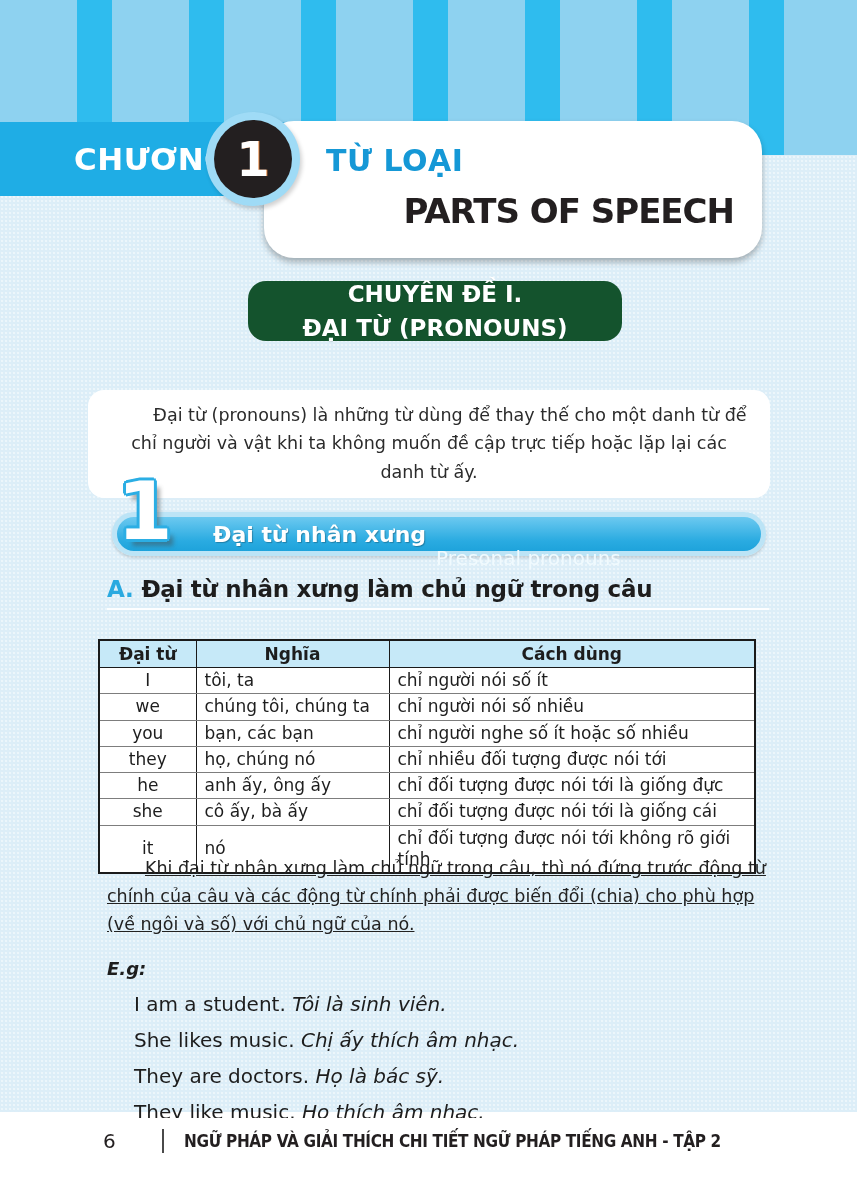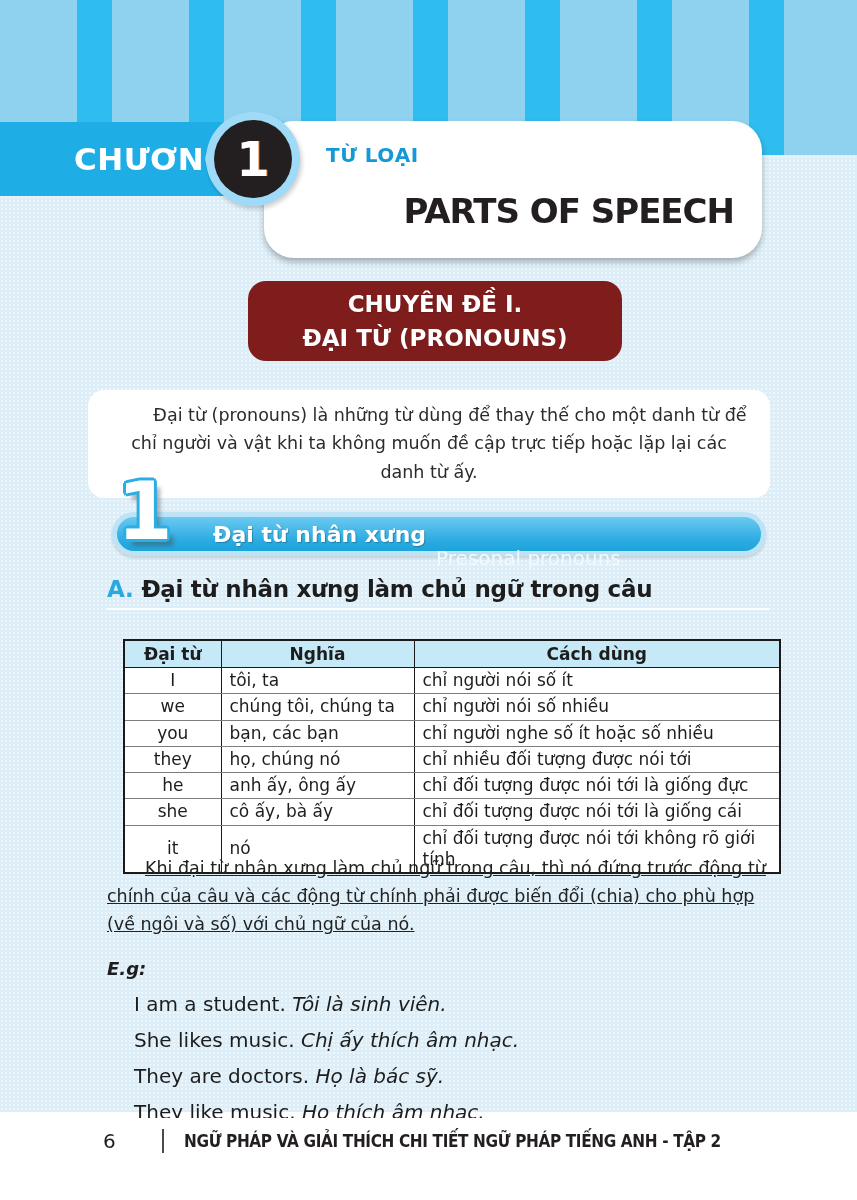--- a/index.html
+++ b/index.html
@@ -46,30 +46,30 @@
     color:#ffffff; font-size:48px; font-weight:bold; line-height:1;
     text-shadow:1px 0 0 #e07b30;
   }
   .title-box {
     position:absolute; left:264px; top:121px; width:498px; height:137px;
     background:#ffffff; border-radius:30px;
     box-shadow:0 4px 6px rgba(0,0,0,0.28);
   }
   .title-box .vi {
     position:absolute; left:62px; top:22px;
-    color:#1598D6; font-size:20px; font-weight:bold; letter-spacing:0.5px;
+    color:#1598D6; font-size:30px; font-weight:bold; letter-spacing:0.5px;
   }
   .title-box .en {
     position:absolute; right:28px; top:70px;
     color:#231F20; font-size:34px; font-weight:bold; letter-spacing:-1px;
   }
   
   .topic-box {
-    position:absolute; left:248px; top:281px; width:374px; height:80px;
-    background:#7f1d1d; border-radius:18px;
+    position:absolute; left:248px; top:281px; width:374px; height:60px;
+    background:#14532d; border-radius:18px;
     display:flex; flex-direction:column; align-items:center; justify-content:center;
     color:#ffffff; font-weight:bold; font-size:23px; line-height:1.5;
     text-shadow:0 1px 1px rgba(0,0,0,0.12);
   }
   
   .intro-box {
     position:absolute; left:88px; top:390px; width:682px; min-height:72px;
     background:#ffffff; border-radius:16px; padding:11px 22px 12px 22px;
   }
   .intro-box p {
@@ -100,21 +100,21 @@
   }
   
   .subsection {
     position:absolute; left:107px; top:576px; width:662px;
     font-size:23px; font-weight:bold; letter-spacing:-0.3px;
     border-bottom:2px solid rgba(255,255,255,0.9); padding-bottom:6px;
   }
   .subsection .letter { color:#29A9E0; margin-right:8px; }
   .subsection .txt { color:#1d1d1d; }
   
-  .tbl-wrap { position:absolute; left:123px; top:639px; }
+  .tbl-wrap { position:absolute; left:98px; top:639px; }
   table.pronouns {
     border-collapse:collapse; width:656px; background:#ffffff;
     border:2.5px solid #1a1a1a; table-layout:fixed;
     font-size:17px; color:#1d1d1d;
   }
   table.pronouns col.c1 { width:97px; }
   table.pronouns col.c2 { width:193px; }
   table.pronouns col.c3 { width:366px; }
   table.pronouns th {
     background:#C6E9F8; border:1.6px solid #1a1a1a;

